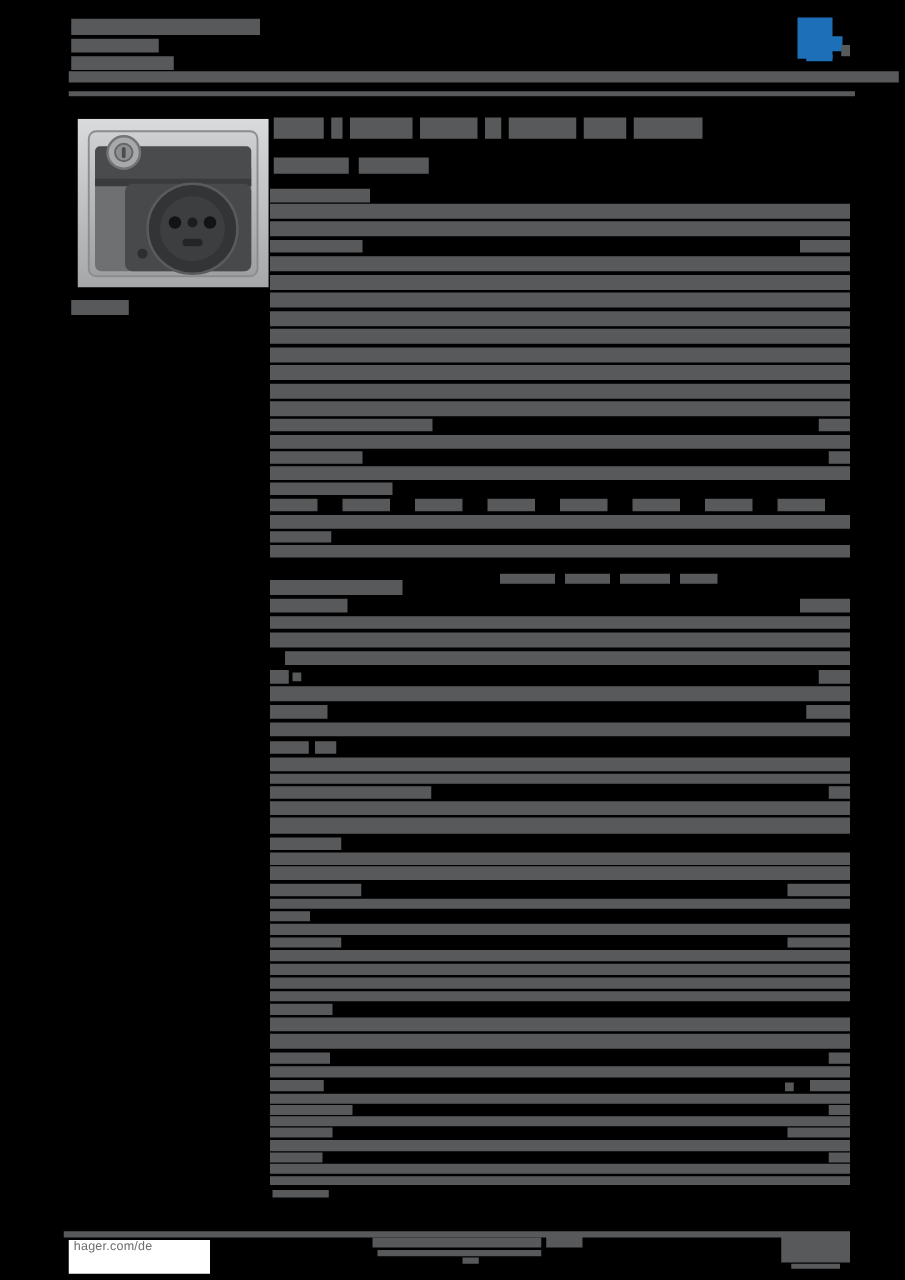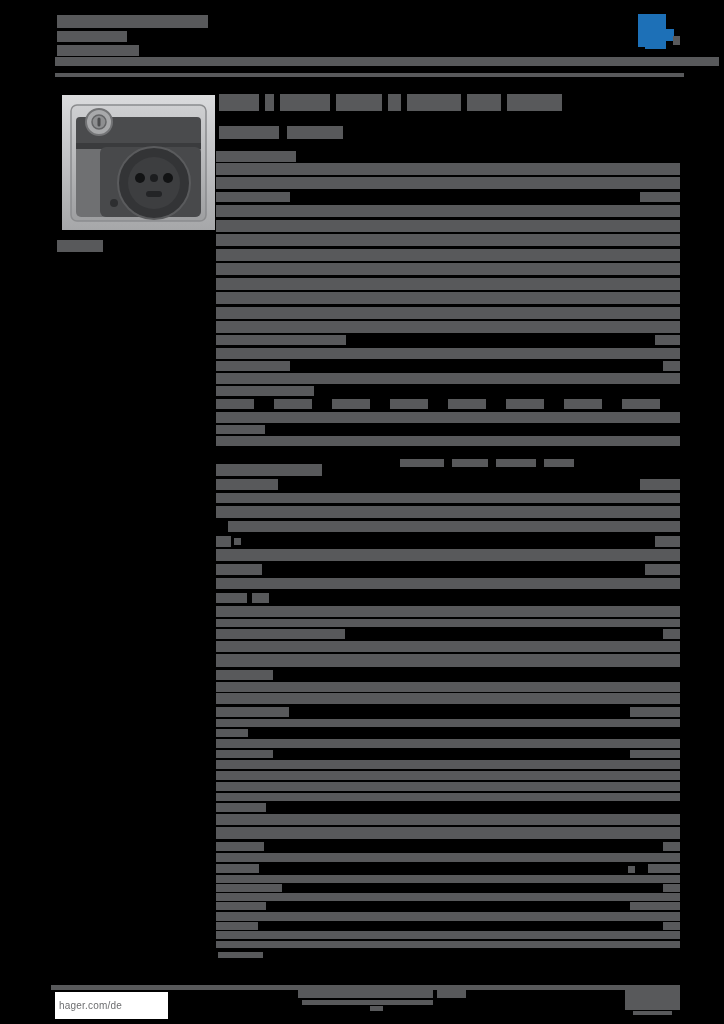--- a/index.html
+++ b/index.html
@@ -5,21 +5,21 @@
   html,body{margin:0;padding:0;background:#000;}
   .page{
     position:relative;width:724px;height:1024px;background:#000;
     overflow:hidden;font-family:"Liberation Sans", sans-serif;
   }
   .layer{position:absolute;left:0;top:0;width:724px;height:1024px;}
   .bar{position:absolute;background:#58595b;}
   .photo{position:absolute;left:62px;top:95px;width:153px;height:135px;}
   .footer-box{
     position:absolute;left:55px;top:992px;width:113px;height:27px;
-    background:#ffffff;display:flex;align-items:center;
+    background:#ffffff;display:flex;
   }
   .footer-box a{
     font-size:10px;color:#6d6e70;text-decoration:none;padding-left:4px;
     letter-spacing:0.2px;
   }
 </style>
 </head>
 <body>
 
 <div class="page">

